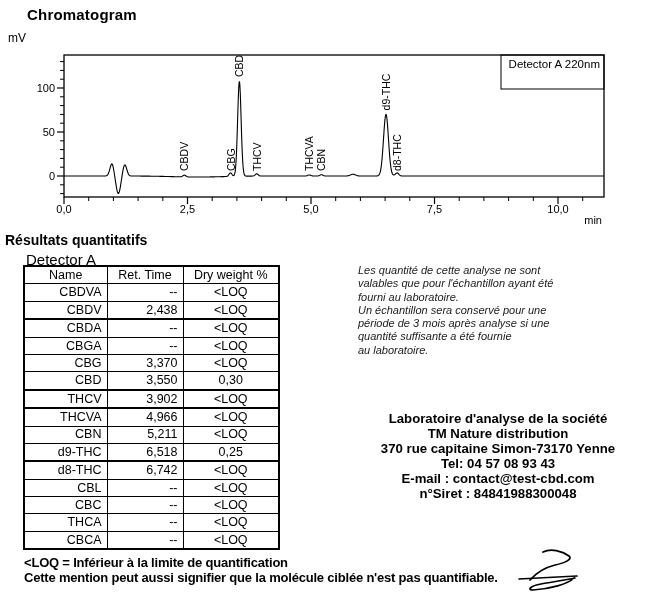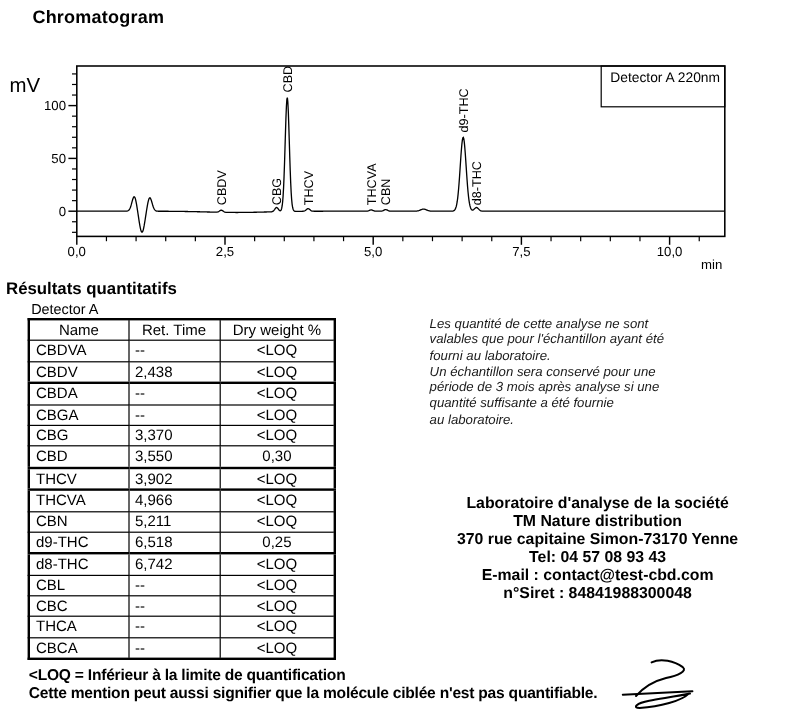--- a/index.html
+++ b/index.html
@@ -2,35 +2,35 @@
 <html><head>
 <meta charset="utf-8">
 <style>
   html,body{margin:0;padding:0;background:#fff;}
   #page{
     position:relative;width:666px;height:596px;background:#ffffff;
     font-family:"Liberation Sans",sans-serif;color:#000;overflow:hidden;
   }
   .abs{position:absolute;}
   #title{left:7px;top:6px;font-size:15px;font-weight:700;letter-spacing:.2px;margin-left:20px;}
-  #y-unit{left:8px;top:31px;font-size:17px;margin-top:31px;}
+  #y-unit{left:8px;top:31px;font-size:12px;}
   #chart-svg{left:0;top:0;}
   #results-heading{left:5px;top:232px;font-size:14px;font-weight:700;}
-  #detector-a-label{left:26px;top:251px;font-size:12px;}
+  #detector-a-label{left:26px;top:251px;font-size:15px;}
   table#results-table{
     position:absolute;left:23px;top:265px;border-collapse:collapse;
     font-size:12.5px;table-layout:fixed;
     border:2px solid #000;
   }
   #results-table th,#results-table td{
     border:1px solid #000;height:16.4px;padding:0 5px;line-height:1;
     white-space:nowrap;overflow:hidden;
   }
   #results-table th{font-weight:400;text-align:center;}
-  #results-table td.c-name,#results-table td.c-ret{text-align:left;}
+  #results-table td.c-name,#results-table td.c-ret{text-align:right;}
   #results-table td.c-dry{text-align:center;}
   #results-table col.w-name{width:83px;}
   #results-table col.w-ret{width:76px;}
   #results-table col.w-dry{width:96px;}
   #results-table tr.heavy td{border-bottom-width:2px;}
   #disclaimer{
     left:358px;top:264px;width:268px;font-size:11px;font-style:italic;
     line-height:13.3px;color:#1a1a1a;
   }
   #lab-block{

